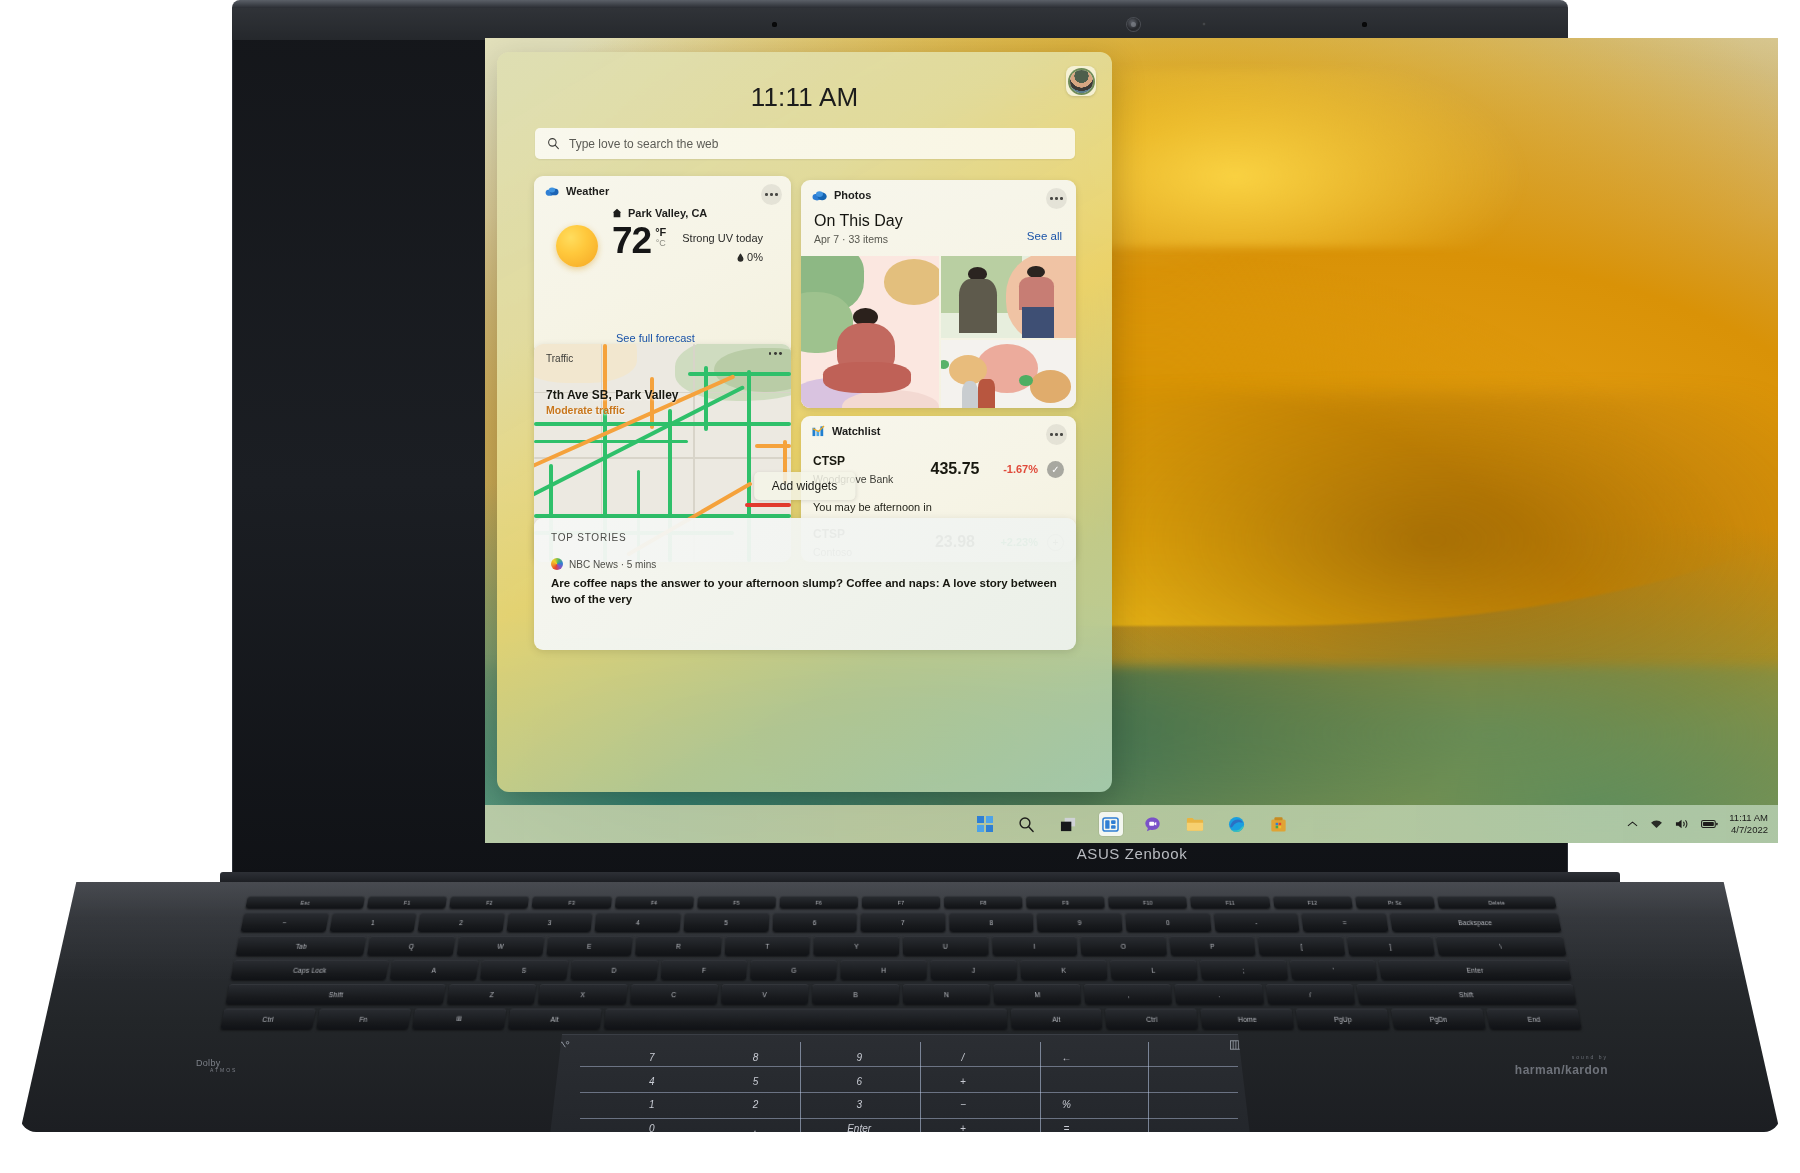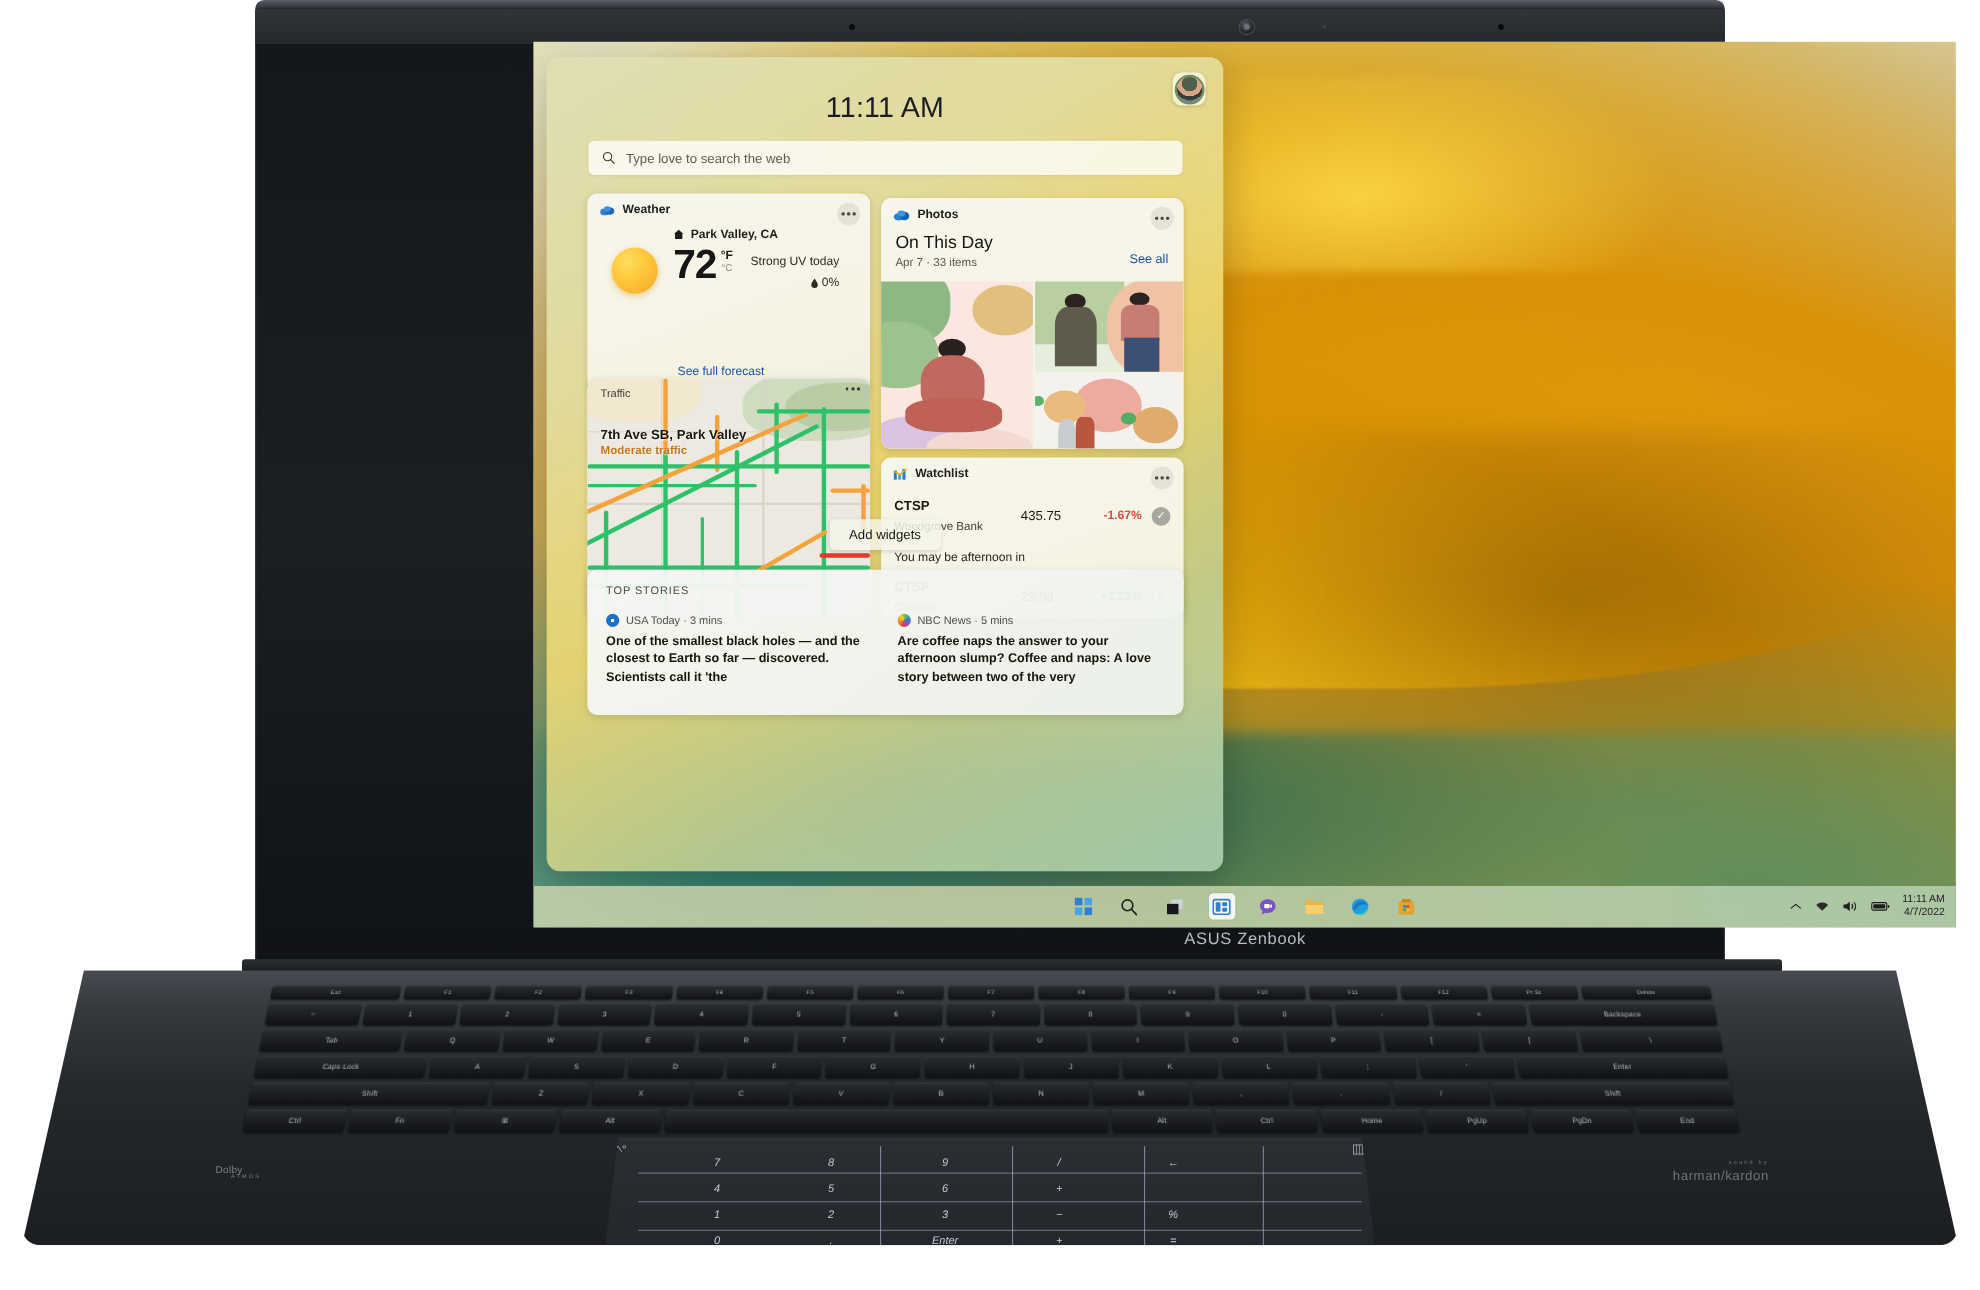--- a/index.html
+++ b/index.html
@@ -160,21 +160,21 @@
   .ph-2{ flex:0 0 54%; position:relative; overflow:hidden; background:#e7eedd; }
   .ph-3{ flex:1; position:relative; overflow:hidden; background:#f4f2ee; }
   .blob{ position:absolute; border-radius:50%; }
 
   
   #watch-card{ position:absolute; left:267px; top:240px; width:275px; height:146px; }
   .wl-row{ display:flex; align-items:center; padding:0 12px; margin-top:8px; }
   .wl-sym{ flex:1; }
   .wl-sym .s{ font-size:12px; font-weight:700; color:#18180f; line-height:1.2;}
   .wl-sym .n{ font-size:10.5px; color:#3d3d36; line-height:1.25;}
-  .wl-price{ font-size:12px; font-weight:400; color:#18180f; width:54px; text-align:left;}
+  .wl-price{ font-size:16px; font-weight:700; color:#18180f; width:54px; text-align:center;}
   .wl-chg{ font-size:11px; font-weight:600; width:56px; text-align:right; }
   .neg{ color:#e04a3a; } .pos{ color:#1f9d55; }
   .wl-btn{ width:17px;height:17px;border-radius:50%; margin-left:9px; display:flex;align-items:center;justify-content:center; font-size:10px; }
   .wl-check{ background:#a8a8a0; color:#fff; }
   .wl-plus{ background:transparent; border:1px solid #a8a8a0; color:#6b6b63; }
   .wl-interest{ font-size:11px; color:#25251c; padding:0 12px; margin-top:14px; }
 
   
   .addw{
     position:absolute; left:50%; transform:translateX(-50%); top:420px;
@@ -255,21 +255,21 @@
   .np-cell{ display:flex; align-items:center; justify-content:center; font-size:10px; color:#c9ccd4;
             font-style:italic; font-family:"Liberation Sans", sans-serif;}
   .np-line-h{ position:absolute; left:32px; right:14px; height:1px; background:rgba(190,205,235,.45); }
   .np-line-v{ position:absolute; top:8px; bottom:8px; width:1px; background:rgba(190,205,235,.55); }
   .np-toggle{ position:absolute; left:9px; top:6px; font-size:8px; color:#9aa0aa; }
   .np-calc{ position:absolute; right:8px; top:6px; font-size:8px; color:#9aa0aa; letter-spacing:-1px;}
   .dolby{ position:absolute; left:176px; top:176px; color:#7d8189; font-size:9px; letter-spacing:.3px; }
   .dolby .sub{ font-size:5px; letter-spacing:2px; display:block; margin-left:14px; margin-top:-1px;}
   .hk{ position:absolute; right:172px; top:172px; text-align:right; color:#6e727a; }
   .hk .sb{ font-size:5px; letter-spacing:2px; display:block; }
-  .hk .nm{ font-size:12px; letter-spacing:.5px; font-weight:400;}
+  .hk .nm{ font-size:12px; letter-spacing:.5px; font-weight:700;}
   .palm-lip{
     position:absolute; left:640px; top:268px; width:480px; height:18px;
     background:linear-gradient(180deg,#3c4046,#23262a);
     border-radius:0 0 10px 10px;
   }
   .brand{
     position:absolute; left:0; top:845px; width:1800px; text-align:center;
     font-size:15px; color:#b9bcc1; letter-spacing:.6px;
   }
   svg{display:block;}
@@ -505,27 +505,20 @@
           </div>
         </div>
 
         <div class="addw">Add widgets</div>
 
         <div class="stories">
           <h4>TOP STORIES</h4>
           <div class="st-grid">
             <div class="st">
               <div class="st-src">
-                <span class="st-ico" style="background:radial-gradient(circle at 50% 50%,#ffffff 0 18%,#1a73c8 19% 100%)"></span>
-                <span>USA Today · 3 mins</span>
-              </div>
-              <div class="st-head">One of the smallest black holes — and the closest to Earth so far — discovered. Scientists call it 'the</div>
-            </div>
-            <div class="st">
-              <div class="st-src">
                 <span class="st-ico" style="background:conic-gradient(from 200deg,#e7432c,#f0932b,#f2d024,#5bb85b,#2f7fd4,#8f4fc0,#e7432c)"></span>
                 <span>NBC News · 5 mins</span>
               </div>
               <div class="st-head">Are coffee naps the answer to your afternoon slump? Coffee and naps: A love story between two of the very</div>
             </div>
           </div>
         </div>
       </div>
 
       <div class="taskbar">

